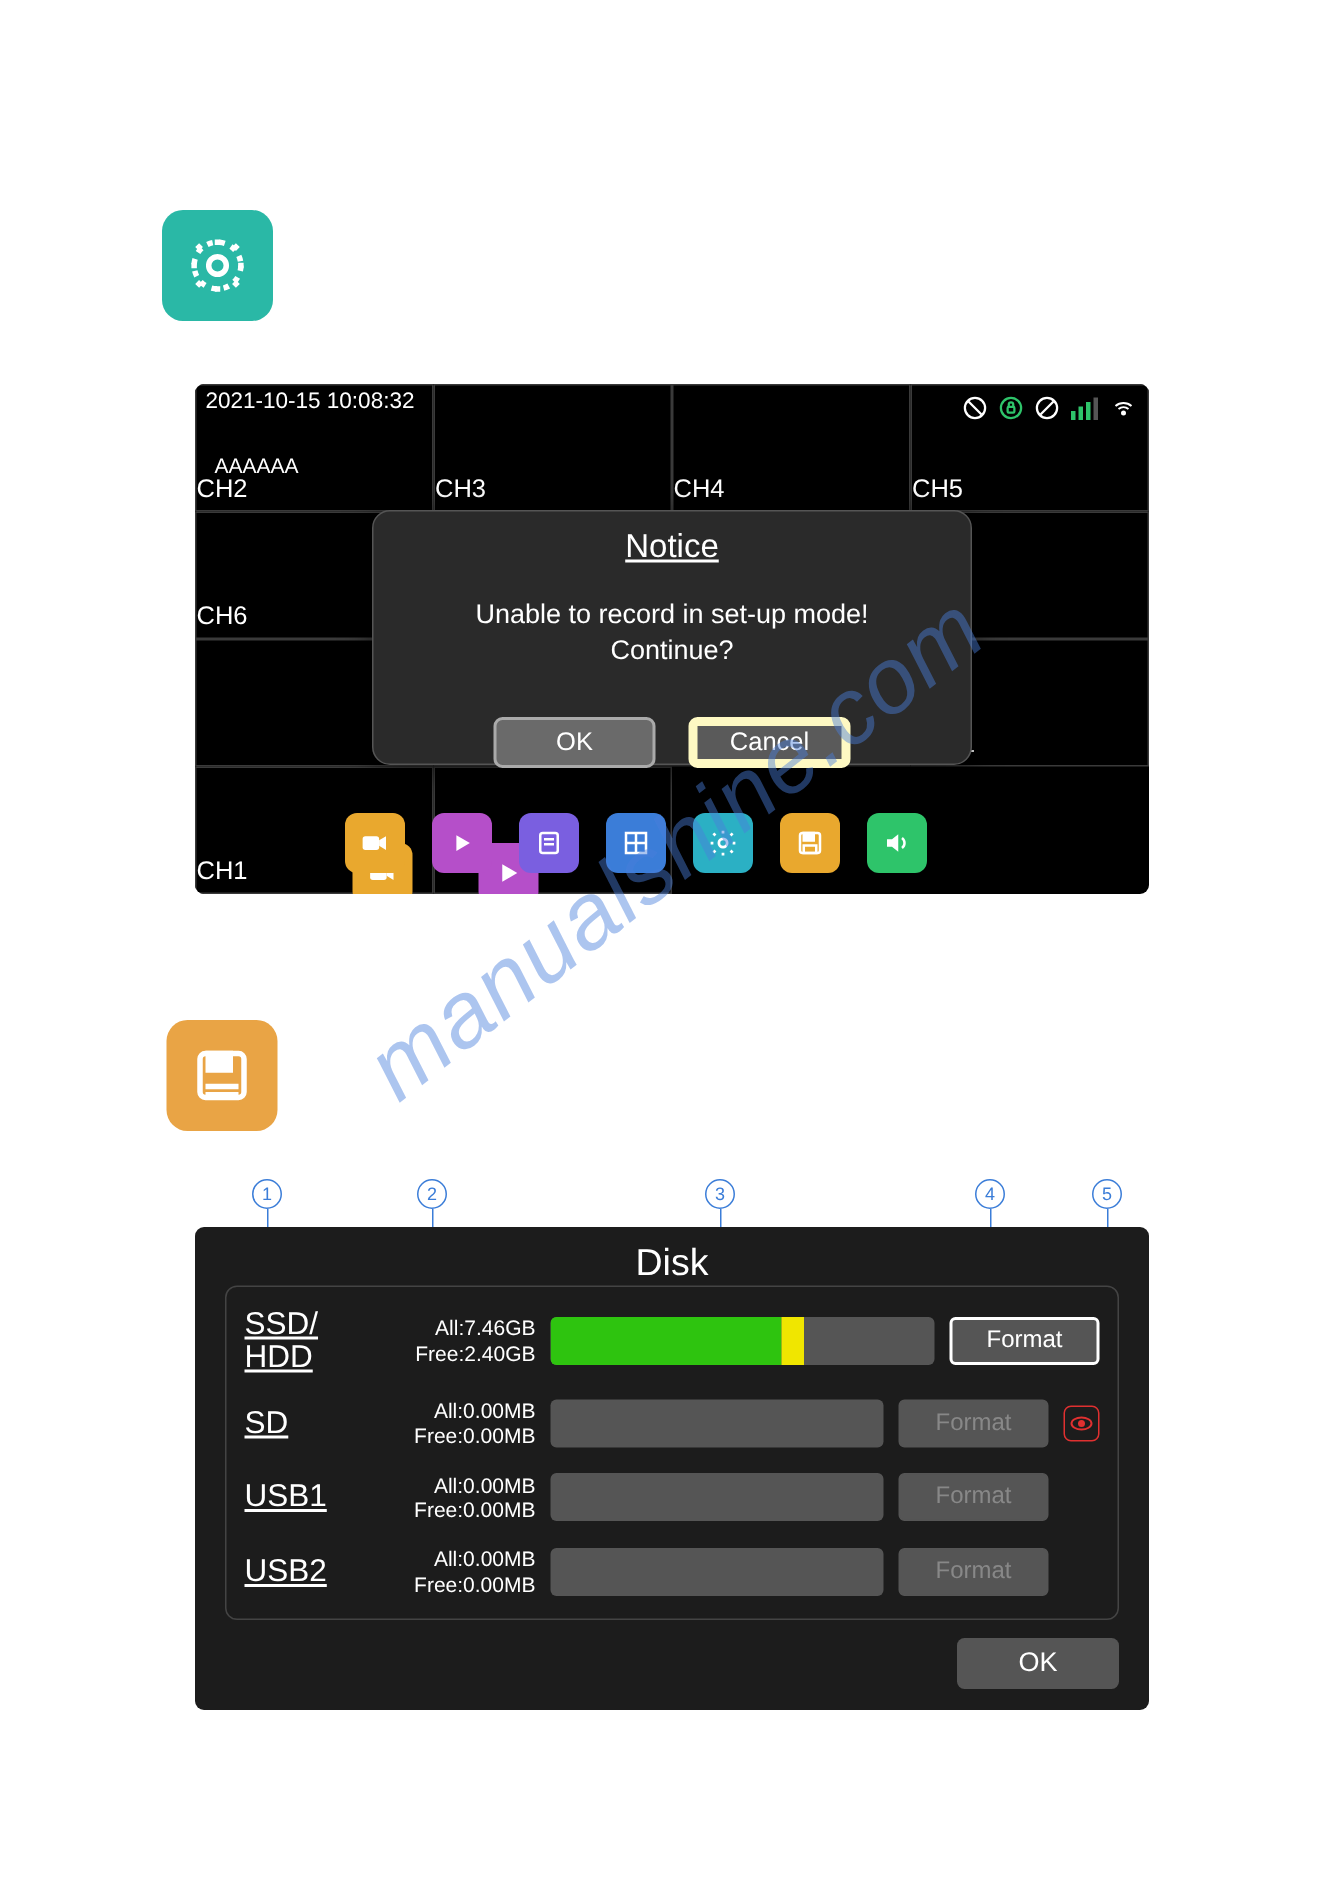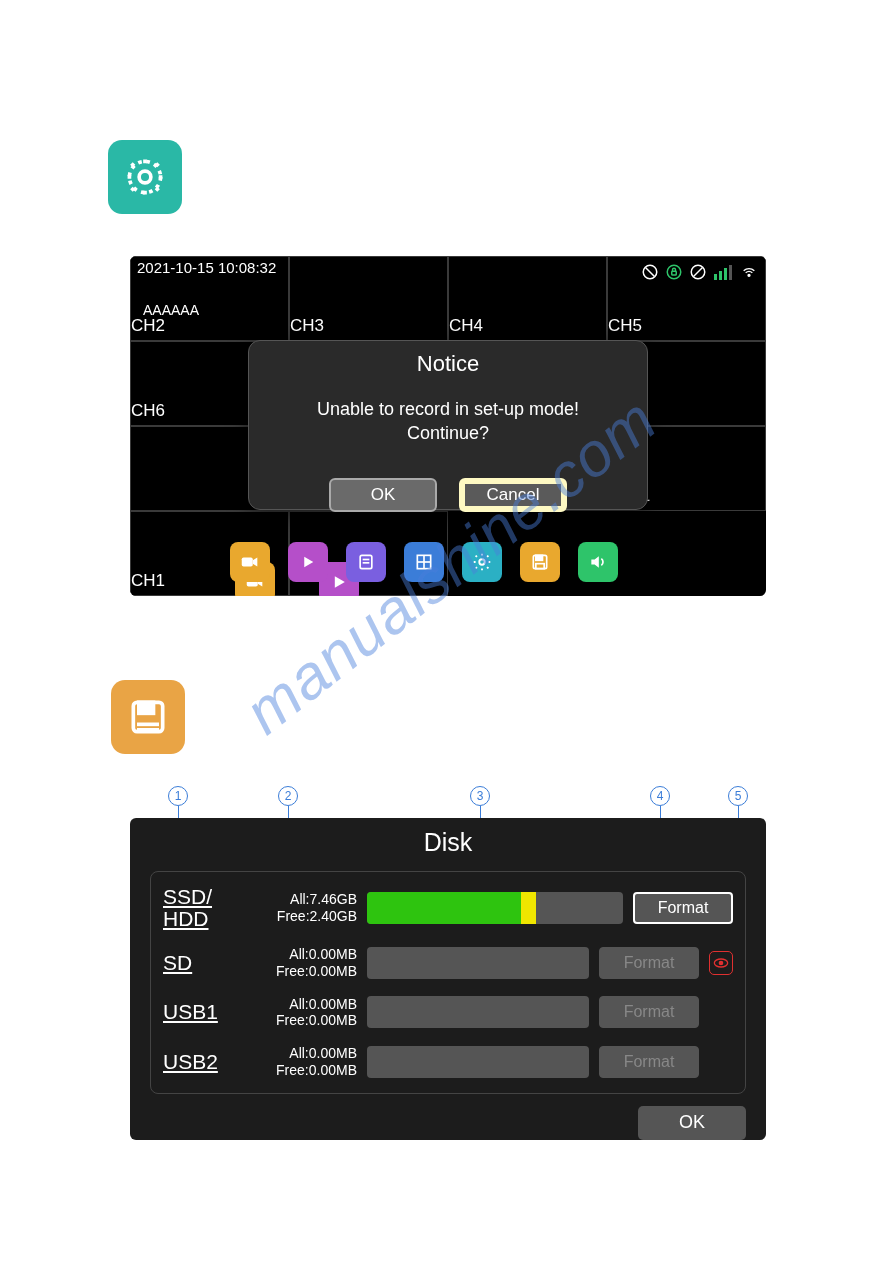--- a/index.html
+++ b/index.html
@@ -93,20 +93,21 @@
     color: #fff;
     display: flex;
     flex-direction: column;
     align-items: center;
     padding: 10px 24px 16px;
   }
 
   .notice-title {
     font-size: 22px;
     margin-bottom: 8px;
+    text-decoration: underline;
   }
 
   .notice-divider {
     width: 92%;
     height: 1px;
     background: #555;
     margin-bottom: 12px;
   }
 
   .notice-msg {
@@ -217,21 +218,20 @@
     background: #1c1c1c;
     border-radius: 6px;
     color: #fff;
     padding: 10px 20px 16px;
     position: absolute;
   }
 
   .disk-title {
     text-align: center;
     font-size: 25px;
-    margin-bottom: 14px;
   }
 
   .disk-rows {
     border: 1px solid #444;
     border-radius: 8px;
     padding: 6px 0;
   }
 
   .disk-row {
     display: flex;

